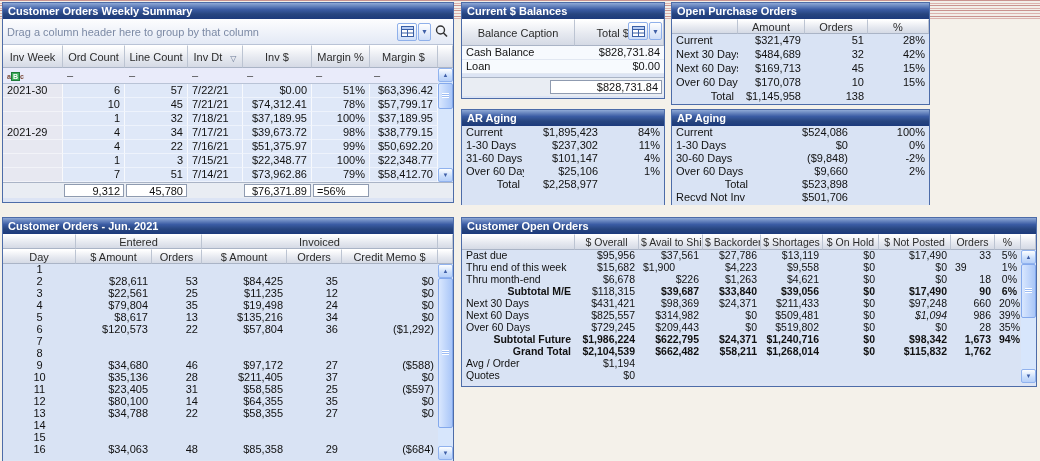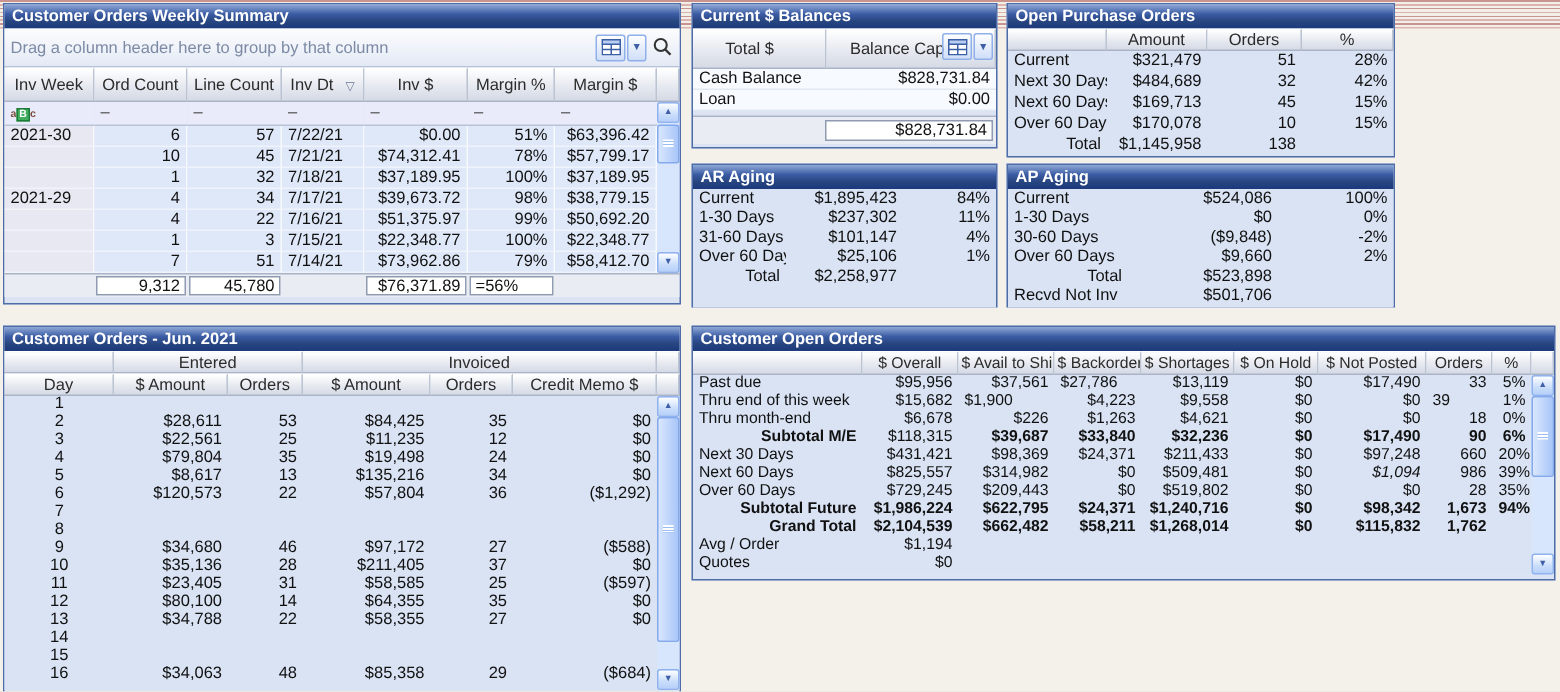--- a/index.html
+++ b/index.html
@@ -180,22 +180,22 @@
           </div>
           <div style="width: 68px; min-width: 68px; height: 15px; line-height: 14px; position: relative;"></div>
         </div>
       </div>
   </div>
 
   <div class="panel" id="p-balances" style="left:461px;top:2px;width:204px;height:97px;">
     <div class="ptitle">Current $ Balances</div>
     <div id="balances-grid" style="position:relative;">
         <div class="row">
+          <div class="hcell" style="width: 113px; min-width: 113px; height: 27px; line-height: 26px;">Balance Caption</div>
           <div class="hcell" style="width: 89px; min-width: 89px; height: 27px; text-align: right; padding-right: 34px; line-height: 26px;">Total $</div>
-          <div class="hcell" style="width: 113px; min-width: 113px; height: 27px; line-height: 26px;">Balance Caption</div>
         </div>
         <div class="row" style="background: rgb(247, 250, 254);">
           <div class="cell" style="width: 113px; min-width: 113px; height: 14px; line-height: 13px; text-align: left; border-bottom: 1px solid rgb(226, 232, 242);">Cash Balance</div>
           <div class="cell" style="width: 89px; min-width: 89px; height: 14px; line-height: 13px; text-align: right; border-bottom: 1px solid rgb(226, 232, 242);">$828,731.84</div>
         </div>
         <div class="row" style="background: rgb(247, 250, 254);">
           <div class="cell" style="width: 113px; min-width: 113px; height: 14px; line-height: 13px; text-align: left; border-bottom: 1px solid rgb(226, 232, 242);">Loan</div>
           <div class="cell" style="width: 89px; min-width: 89px; height: 14px; line-height: 13px; text-align: right; border-bottom: 1px solid rgb(226, 232, 242);">$0.00</div>
         </div>
         <div class="ftr" style="height: 19px; position: relative; margin-top: 3px;">
@@ -499,21 +499,21 @@
           <div class="hcell" style="width: 44px; min-width: 44px; height: 16px; line-height: 15px;">Orders</div>
           <div class="hcell" style="width: 26px; min-width: 26px; height: 16px; line-height: 15px;">%</div>
           <div class="hcell" style="width: 15px; min-width: 15px; height: 16px; line-height: 15px;"></div>
         </div>
         <div class="row">
           <div class="databg2" style="width: 559px;">
             <div class="row">
               <div class="cell" style="width: 113px; min-width: 113px; height: 12px; line-height: 11px; text-align: left;">Past due</div>
               <div class="cell" style="width: 64px; min-width: 64px; height: 12px; line-height: 11px; text-align: right;">$95,956</div>
               <div class="cell" style="width: 64px; min-width: 64px; height: 12px; line-height: 11px; text-align: right;">$37,561</div>
-              <div class="cell" style="width: 58px; min-width: 58px; height: 12px; line-height: 11px; ">$27,786</div>
+              <div class="cell" style="width: 58px; min-width: 58px; height: 12px; line-height: 11px; text-align: right;">$27,786</div>
               <div class="cell" style="width: 62px; min-width: 62px; height: 12px; line-height: 11px; text-align: right;">$13,119</div>
               <div class="cell" style="width: 56px; min-width: 56px; height: 12px; line-height: 11px; text-align: right;">$0</div>
               <div class="cell" style="width: 72px; min-width: 72px; height: 12px; line-height: 11px; text-align: right;">$17,490</div>
               <div class="cell" style="width: 44px; min-width: 44px; height: 12px; line-height: 11px; text-align: right;">33</div>
               <div class="cell" style="width: 26px; min-width: 26px; height: 12px; line-height: 11px; text-align: right;">5%</div>
             </div>
             <div class="row">
               <div class="cell" style="width: 113px; min-width: 113px; height: 12px; line-height: 11px; text-align: left;">Thru end of this week</div>
               <div class="cell" style="width: 64px; min-width: 64px; height: 12px; line-height: 11px; text-align: right;">$15,682</div>
               <div class="cell" style="width: 64px; min-width: 64px; height: 12px; line-height: 11px; text-align: left;">$1,900</div>
@@ -533,21 +533,21 @@
               <div class="cell" style="width: 56px; min-width: 56px; height: 12px; line-height: 11px; text-align: right;">$0</div>
               <div class="cell" style="width: 72px; min-width: 72px; height: 12px; line-height: 11px; text-align: right;">$0</div>
               <div class="cell" style="width: 44px; min-width: 44px; height: 12px; line-height: 11px; text-align: right;">18</div>
               <div class="cell" style="width: 26px; min-width: 26px; height: 12px; line-height: 11px; text-align: right;">0%</div>
             </div>
             <div class="row">
               <div class="cell" style="width: 113px; min-width: 113px; height: 12px; line-height: 11px; text-align: right; font-weight: bold;">Subtotal M/E</div>
               <div class="cell" style="width: 64px; min-width: 64px; height: 12px; line-height: 11px; text-align: right; font-weight: normal;">$118,315</div>
               <div class="cell" style="width: 64px; min-width: 64px; height: 12px; line-height: 11px; text-align: right; font-weight: bold;">$39,687</div>
               <div class="cell" style="width: 58px; min-width: 58px; height: 12px; line-height: 11px; text-align: right; font-weight: bold;">$33,840</div>
-              <div class="cell" style="width: 62px; min-width: 62px; height: 12px; line-height: 11px; text-align: right; font-weight: bold;">$32,236</div>
+              <div class="cell" style="width: 62px; min-width: 62px; height: 12px; line-height: 11px; text-align: right; font-weight: bold;">$39,056</div>
               <div class="cell" style="width: 56px; min-width: 56px; height: 12px; line-height: 11px; text-align: right; font-weight: bold;">$0</div>
               <div class="cell" style="width: 72px; min-width: 72px; height: 12px; line-height: 11px; text-align: right; font-weight: bold;">$17,490</div>
               <div class="cell" style="width: 44px; min-width: 44px; height: 12px; line-height: 11px; text-align: right; font-weight: bold;">90</div>
               <div class="cell" style="width: 26px; min-width: 26px; height: 12px; line-height: 11px; text-align: right; font-weight: bold;">6%</div>
             </div>
             <div class="row">
               <div class="cell" style="width: 113px; min-width: 113px; height: 12px; line-height: 11px; text-align: left;">Next 30 Days</div>
               <div class="cell" style="width: 64px; min-width: 64px; height: 12px; line-height: 11px; text-align: right;">$431,421</div>
               <div class="cell" style="width: 64px; min-width: 64px; height: 12px; line-height: 11px; text-align: right;">$98,369</div>
               <div class="cell" style="width: 58px; min-width: 58px; height: 12px; line-height: 11px; text-align: right;">$24,371</div>

